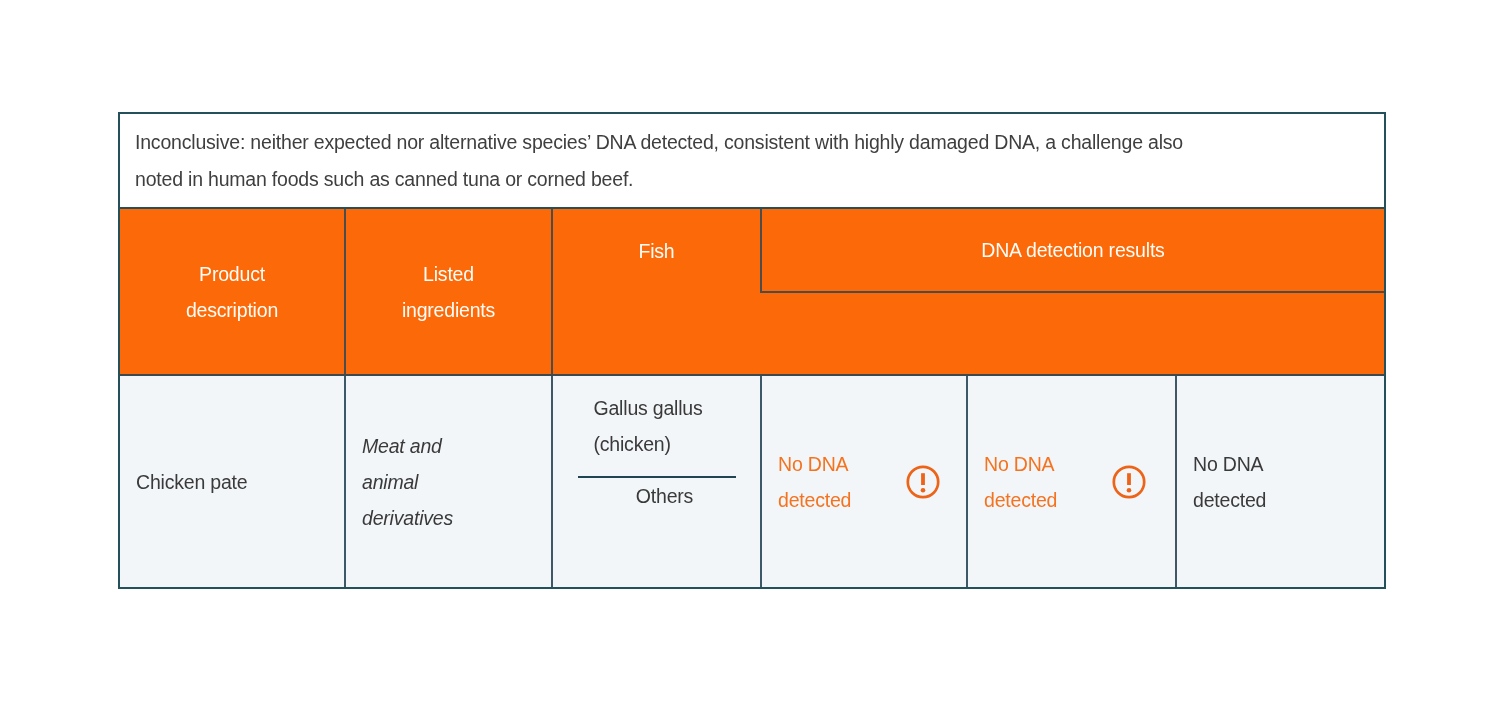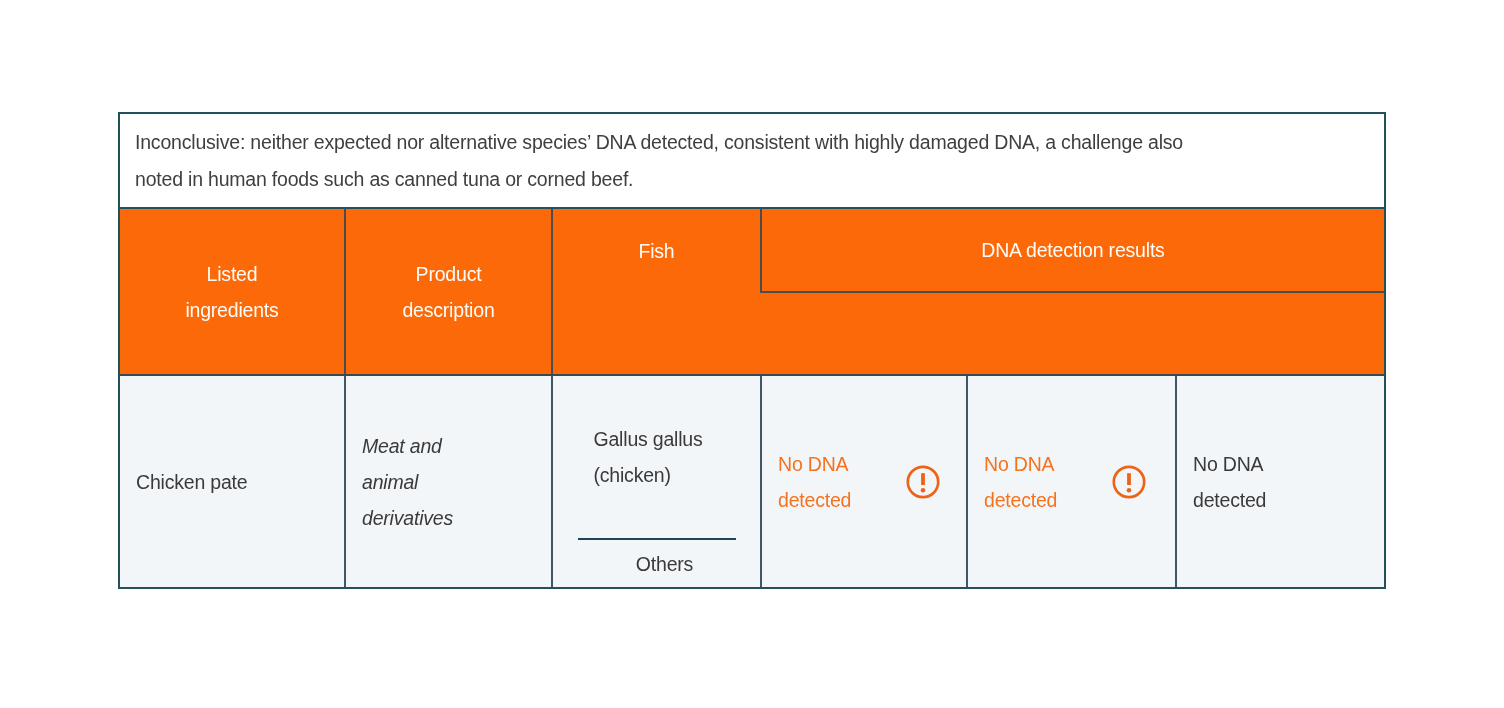--- a/index.html
+++ b/index.html
@@ -70,30 +70,29 @@
   }
   .bcell {
     display: flex;
     align-items: center;
     padding-left: 16px;
     line-height: 36px;
   }
   .br-slate { border-right: 2px solid #3d5968; }
   .expected-col { display: flex; flex-direction: column; padding: 0; }
   .sub-top {
-    height: 164px;
+    height: 102px;
     border-bottom: 2px solid #1f4553;
     display: flex;
     align-items: center;
     padding-left: 16px;
   }
   .sub-bottom {
     flex: 1;
     display: flex;
-    align-items: center;
     padding-left: 16px;
   }
   .wrap-120 { max-width: 122px; display: inline-block; font-style: italic; }
   .wrap-140 { max-width: 142px; display: inline-block; }
   .wrap-100 { max-width: 100px; display: inline-block; }
   .result-cell { gap: 27px; }
   .result-text { color: #f5731f; }
   .warn-icon { flex: 0 0 auto; display: flex; }
 </style>
 </head>
@@ -101,24 +100,24 @@
 
 <div class="frame">
   <div class="dna-table">
 
     <div class="note-row">
       <p class="note-text">Inconclusive: neither expected nor alternative species’ DNA detected, consistent with highly damaged DNA, a challenge also noted in human foods such as canned tuna or corned beef.</p>
     </div>
 
     <div class="header-grid">
       <div class="hcell h-span2 br-dark">
-        <span class="w-narrow2">Listed ingredients</span>
+        <span class="w-narrow">Product description</span>
       </div>
       <div class="hcell h-span2 br-dark">
-        <span class="w-narrow">Product description</span>
+        <span class="w-narrow2">Listed ingredients</span>
       </div>
       <div class="hcell h-group">
         <span>DNA detection results</span>
       </div>
       <div class="hcell br-dark">
         <span>Fish</span>
       </div>
     </div>
 
     <div class="body-grid">

